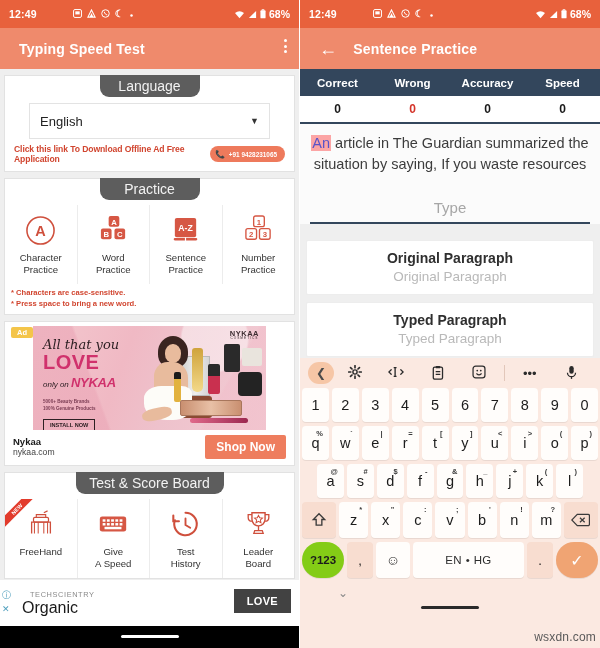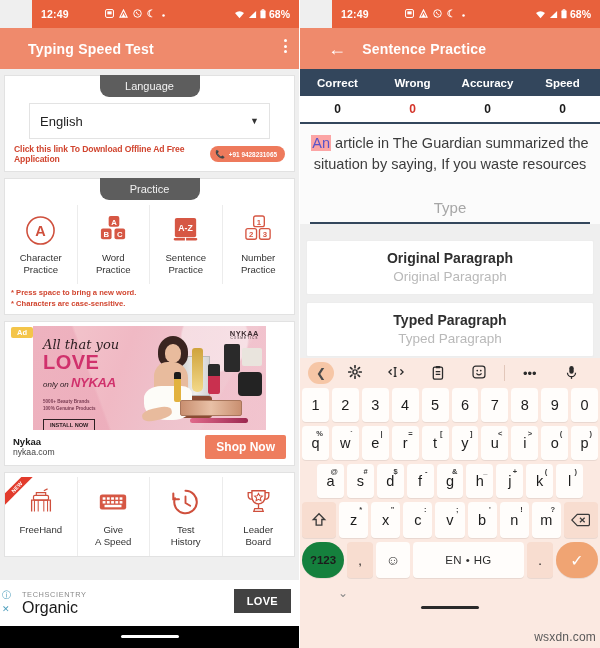--- a/index.html
+++ b/index.html
@@ -10,48 +10,48 @@
     overflow: hidden;
   }
   .screens { display: flex; width: 600px; height: 648px; }
   .phone { width: 300px; height: 648px; position: relative; overflow: hidden; background: #efefef; }
   .phone.left { border-right: 1px solid #ffffff; }
 
   
   .statusbar {
     height: 28px; background: #e8613c; color: #fff;
     display: flex; align-items: center; font-size: 10.5px; font-weight: bold;
-    padding: 0 9px; position: relative; margin-left: 32px;
+    padding: 0 9px; position: relative;
   }
   .sb-left { display: flex; align-items: center; gap: 5px; margin-left: 36px; }
   .sb-right { position: absolute; right: 9px; display: flex; align-items: center; gap: 3px; }
   .sb-ico { display: inline-block; }
   .sb-clock { letter-spacing: .2px; }
   .glyph { font-size: 10px; line-height: 1; }
   .wifi svg, .sig svg, .bat svg { display: block; }
 
   
   .appbar {
     height: 41px; background: #ef8a6c; color: #fff;
-    display: flex; align-items: center; padding: 0 28px;
+    display: flex; align-items: center; padding: 0 19px;
     font-size: 14px; font-weight: bold; letter-spacing: .2px;
     position: relative;
   }
   .appbar .kebab { position: absolute; right: 12px; top: 11px; display: flex; flex-direction: column; gap: 2.5px; }
   .appbar .kebab i { width: 3px; height: 3px; border-radius: 50%; background: #fff; display: block; }
   .back-arrow { font-size: 18px; margin-right: 16px; font-weight: normal; line-height: 1; }
 
   
   .scroll { background: #efefef; height: 579px; overflow: hidden; }
   .card { background: #fff; margin: 6px 4px 0; border: 1px solid #e2e2e2; position: relative; padding-top: 4px; }
   .tabpill {
     position: relative; margin: 0 auto; width: 100px; height: 22px;
     background: #5d5d5d; color: #f2f2f2; border-radius: 0 0 9px 9px;
     display: flex; align-items: center; justify-content: center;
-    font-size: 11px; top: -5px;
+    font-size: 14px; top: -5px;
   }
   .tabpill.wide { width: 148px; }
   .selectbox {
     margin: 1px 24px 0; height: 36px; border: 1px solid #e3e3e3; background:#fff;
     display: flex; align-items: center; padding: 0 10px; font-size: 13px; color: #222;
     position: relative;
   }
   .selectbox .caret { position: absolute; right: 10px; color: #333; font-size: 9px; }
   .linkrow {
     display: flex; align-items: center; justify-content: space-between;
@@ -136,21 +136,21 @@
     background: #e23b2c; color: #fff; font-size: 5.4px; font-weight: bold;
     text-align: center; transform: rotate(-45deg); padding: 1px 0; letter-spacing: .3px;
   }
 
   
   .bottomad {
     position: absolute; left: 0; bottom: 22px; width: 300px; height: 46px;
     background: #fff; display: flex; align-items: center; padding-left: 22px;
   }
   .ba-icons { position: absolute; left: 2px; top: 8px; color: #4f9fbd; font-size: 9px; line-height: 14px; }
-  .ba-brand { font-size: 7.4px; color: #8a8a8a; letter-spacing: .6px; }
+  .ba-brand { font-size: 7.4px; color: #8a8a8a; letter-spacing: .6px; margin-left: 8px; }
   .ba-title { font-size: 16px; color: #1a1a1a; line-height: 1.1; }
   .ba-open {
     position: absolute; right: 9px; top: 9px; background: #424242; color: #fff;
     font-size: 11px; font-weight: bold; padding: 6px 13px; letter-spacing: .3px;
   }
   .navbar { position: absolute; left: 0; bottom: 0; width: 300px; height: 22px; background: #000; }
   .navbar i { position: absolute; left: 50%; top: 9px; transform: translateX(-50%); width: 58px; height: 3px; background: #fff; border-radius: 2px; display: block; }
 
   
   .statsbar { background: #33465c; display: flex; padding: 8px 0 7px; }
@@ -187,21 +187,21 @@
   .krow { display: flex; justify-content: center; gap: 3px; padding: 0 2px 4px; }
   .key {
     position: relative; background: #fffdfb; border-radius: 4px;
     height: 34px; flex: 1; display: flex; align-items: center; justify-content: center;
     font-size: 14.5px; color: #1c1c1c; box-shadow: 0 1px 0 rgba(0,0,0,.07);
   }
   .key sup { position: absolute; top: 3px; right: 6px; font-size: 7.5px; color: #3a3a3a; font-weight: bold; }
   .key.fn { background: #f8ddd0; flex: 0 0 34px; font-size: 14px; }
   .key.spacer { background: transparent; box-shadow: none; flex: 0 0 12px; }
   .krow4 .key { height: 36px; }
-  .key.sym { background: #15803d; flex: 0 0 42px; border-radius: 18px; font-size: 11.5px; font-weight: bold; }
+  .key.sym { background: #84cc16; flex: 0 0 42px; border-radius: 18px; font-size: 11.5px; font-weight: bold; }
   .key.comma, .key.period { background: #f8ddd0; flex: 0 0 26px; font-size: 13px; }
   .key.emoji { flex: 0 0 34px; font-size: 14px; }
   .key.space { flex: 1; font-size: 11.5px; color: #2e2e2e; letter-spacing: .4px; }
   .key.enter { background: #f0a473; flex: 0 0 42px; border-radius: 20px; color: #fff; font-size: 16px; }
   .kb-bottom { height: 32px; position: relative; }
   .kb-bottom .chev { position: absolute; left: 38px; top: 4px; font-size: 12px; color: #8a8a8a; }
   .kb-bottom .bar { position: absolute; left: 50%; top: 24px; transform: translateX(-50%); width: 58px; height: 3px; background: #2a2a2a; border-radius: 2px; }
   .watermark { position: absolute; right: 4px; bottom: 4px; font-size: 12px; color: #5a5a5a; letter-spacing: .2px; }
 </style>
 </head>
@@ -347,22 +347,22 @@
               </svg>
             </div>
             <div class="glabel">
               <span>Number</span><br>
               <span>Practice</span>
             </div>
           </div>
 
         </div>
         <div class="notes">
+          <div class="note">* Characters are case-sensitive.</div>
           <div class="note">* Press space to bring a new word.</div>
-          <div class="note">* Characters are case-sensitive.</div>
         </div>
       </div>
 
       <div class="adcard">
         <span class="adbadge">Ad</span>
         <div class="adbanner">
           <div class="adb-wave"></div>
           <div class="nykaa-logo">
             <span>NYKAA</span>
             <small>COSMETICS</small>
@@ -401,20 +401,21 @@
         <div class="adfooter">
           <div class="adf-txt">
             <div class="adf-name">Nykaa</div>
             <div class="adf-url">nykaa.com</div>
           </div>
           <div class="shopnow">Shop Now</div>
         </div>
       </div>
 
       <div class="card">
+        <div class="tabpill wide">Test &amp; Score Board</div>
         <div class="grid4">
 
           <div class="gcell">
             <div class="ribbon">
                 <span>NEW</span>
               </div>
             <div class="gicon">
               <svg width="32" height="30" viewBox="0 0 34 32">
                 <path d="M7 26V14h20v12" fill="none" stroke="#cf4f3c" stroke-width="1.4"></path>
                 <path d="M10 14v12M14 14v12M20 14v12M24 14v12" stroke="#cf4f3c" stroke-width="1.1"></path>

